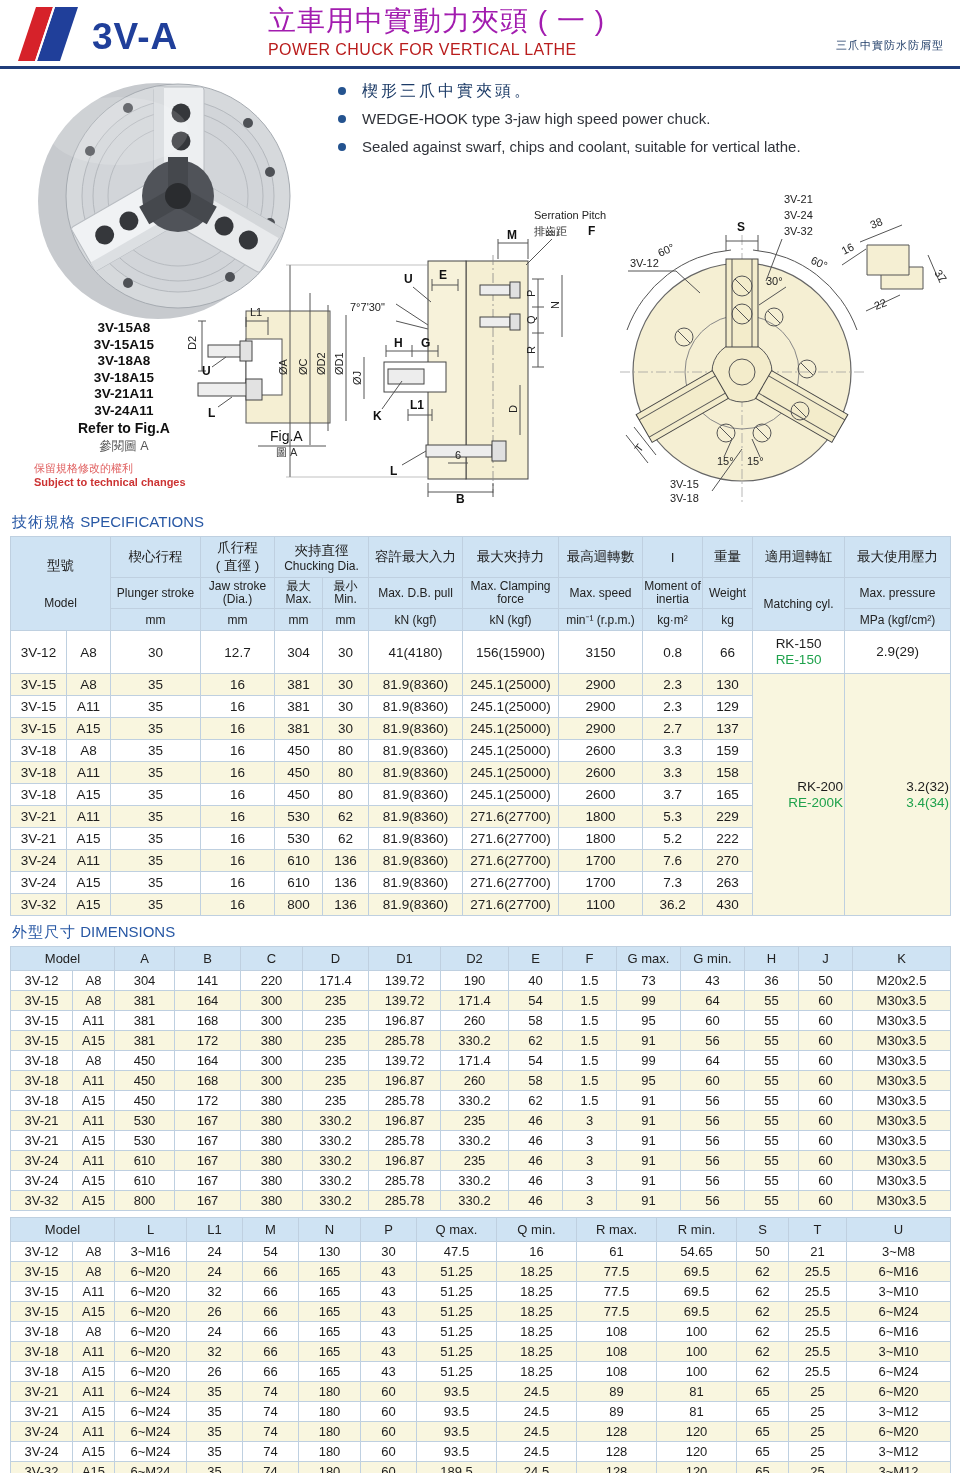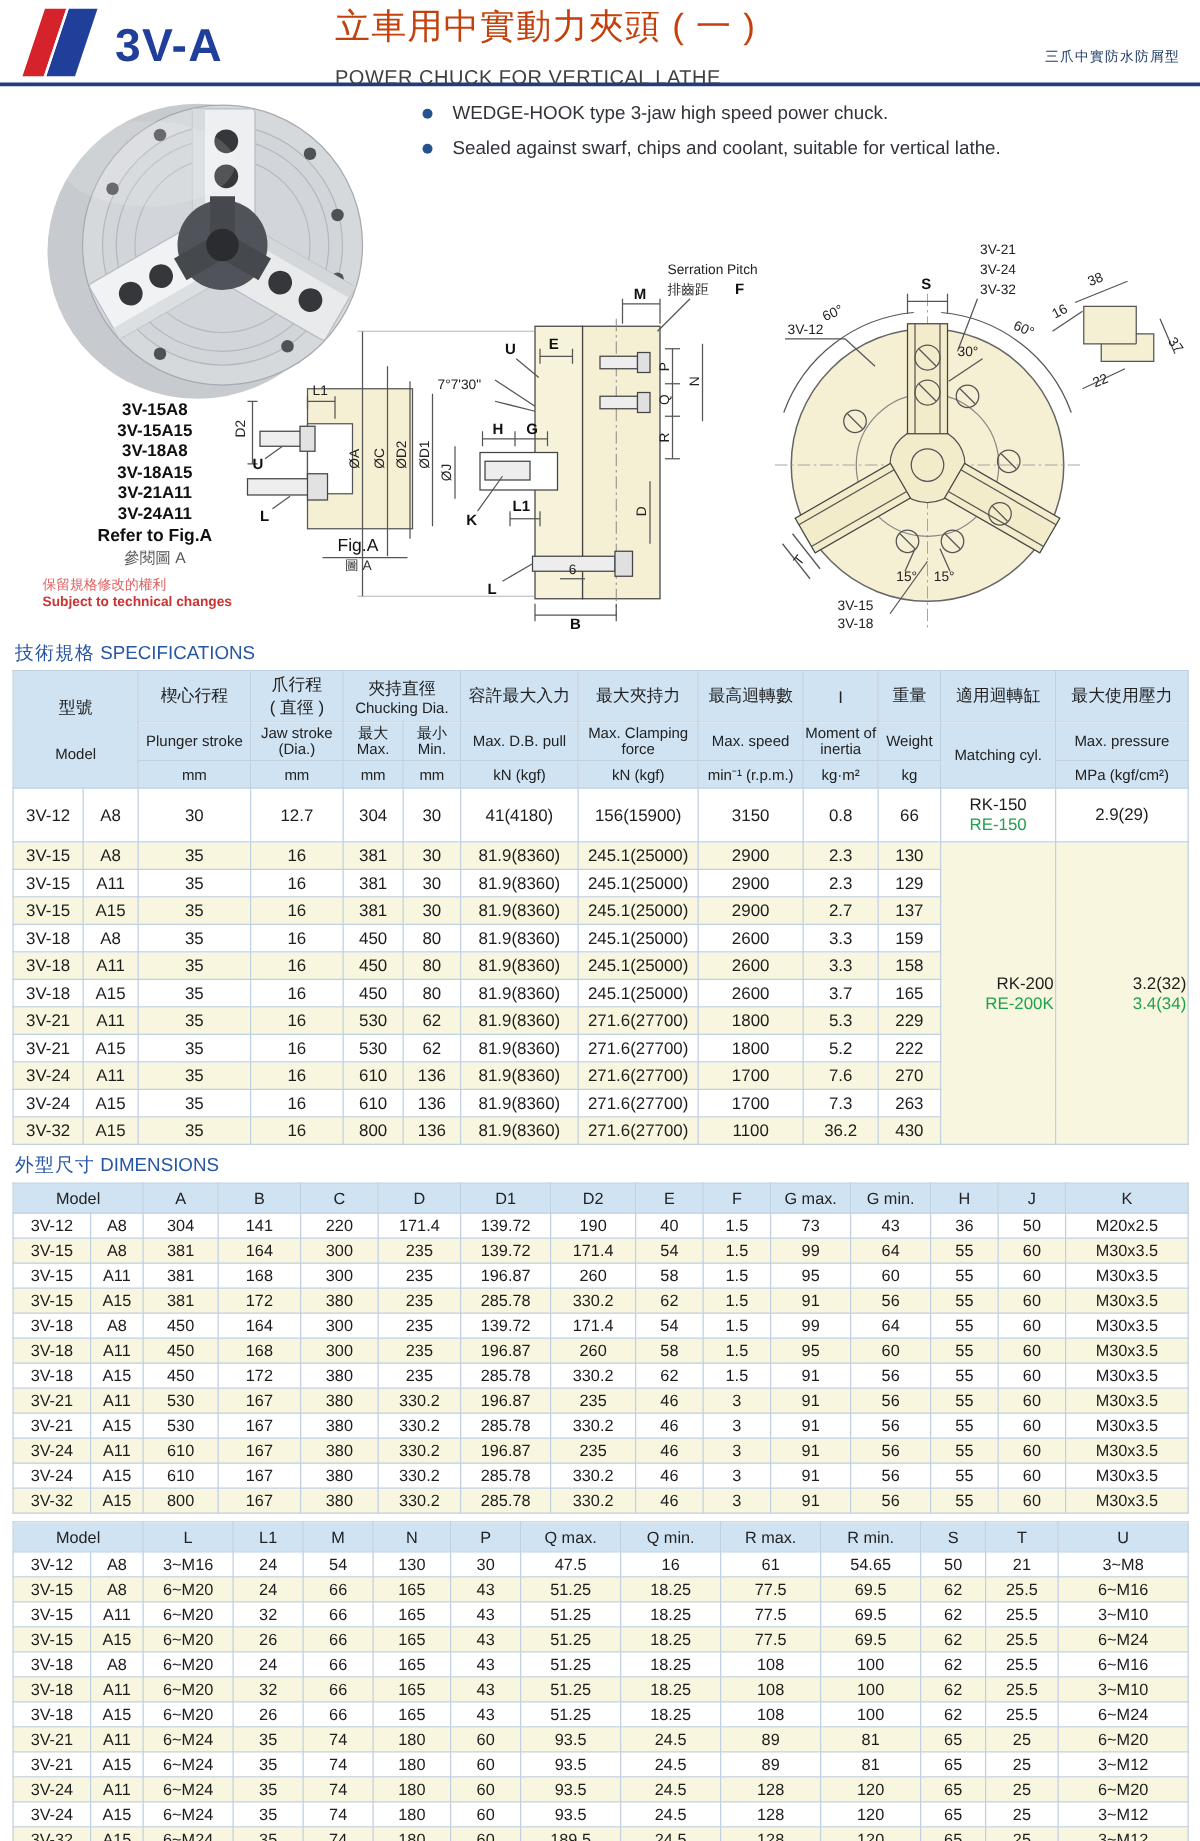--- a/index.html
+++ b/index.html
@@ -4,22 +4,22 @@
 <style>
   html,body{margin:0;padding:0;background:#e8e8e8;}
   .page{position:relative;width:960px;height:1473px;background:#ffffff;margin:0 auto;
         font-family:"Liberation Sans",sans-serif;color:#1d1d1d;overflow:hidden;}
   
   .hdr{position:relative;height:66px;border-bottom:3px solid #203d7a;}
   .hdr .logo-svg{position:absolute;left:16px;top:5px;}
   .hdr .logo-text{position:absolute;left:92px;top:16px;font-size:37px;font-weight:bold;
                   color:#203f9a;letter-spacing:1px;}
   .hdr .title-block{position:absolute;left:268px;top:2px;}
-  .title-zh{font-size:28px;color:#c2410c;letter-spacing:1px;}
-  .title-en{font-size:16px;color:#404040;letter-spacing:.4px;margin-top:14px;}
+  .title-zh{font-size:28px;color:#a21caf;letter-spacing:1px;}
+  .title-en{font-size:16px;color:#b91c1c;letter-spacing:.4px;margin-top:1px;}
   .type-label{position:absolute;right:16px;top:38px;font-size:11px;color:#1c3a66;letter-spacing:1px;}
   
   .figs{position:relative;height:442px;}
   .features{position:absolute;left:338px;top:12px;}
   .feat{display:flex;align-items:flex-start;margin-bottom:9px;}
   .feat .dot{width:8px;height:8px;border-radius:50%;background:#24538f;margin:6px 16px 0 0;flex:none;}
   .feat.zh .txt{font-family:"DejaVu Serif","Liberation Serif",serif;font-size:16px;color:#1b3a66;
                 letter-spacing:3px;line-height:19px;}
   .feat.en .txt{font-size:15px;color:#30333a;line-height:19px;}
   .photo-svg{position:absolute;left:8px;top:2px;}
@@ -122,20 +122,24 @@
       <g fill="#45484d">
         <rect x="160" y="86" width="20" height="42"></rect>
         <rect x="160" y="86" width="20" height="42" transform="rotate(120,170,125)"></rect>
         <rect x="160" y="86" width="20" height="42" transform="rotate(240,170,125)"></rect>
       </g>
       <circle cx="170" cy="125" r="13" fill="#2a2c2f"></circle>
       <ellipse cx="110" cy="60" rx="70" ry="34" fill="#ffffff" opacity="0.15"></ellipse>
     </svg>
 
     <div class="features">
+      <div class="feat zh">
+        <span class="dot"></span>
+        <span class="txt">楔形三爪中實夾頭。</span>
+      </div>
       <div class="feat en">
         <span class="dot"></span>
         <span class="txt">WEDGE-HOOK type 3-jaw high speed power chuck.</span>
       </div>
       <div class="feat en">
         <span class="dot"></span>
         <span class="txt">Sealed against swarf, chips and coolant, suitable for vertical lathe.</span>
       </div>
     </div>
 

